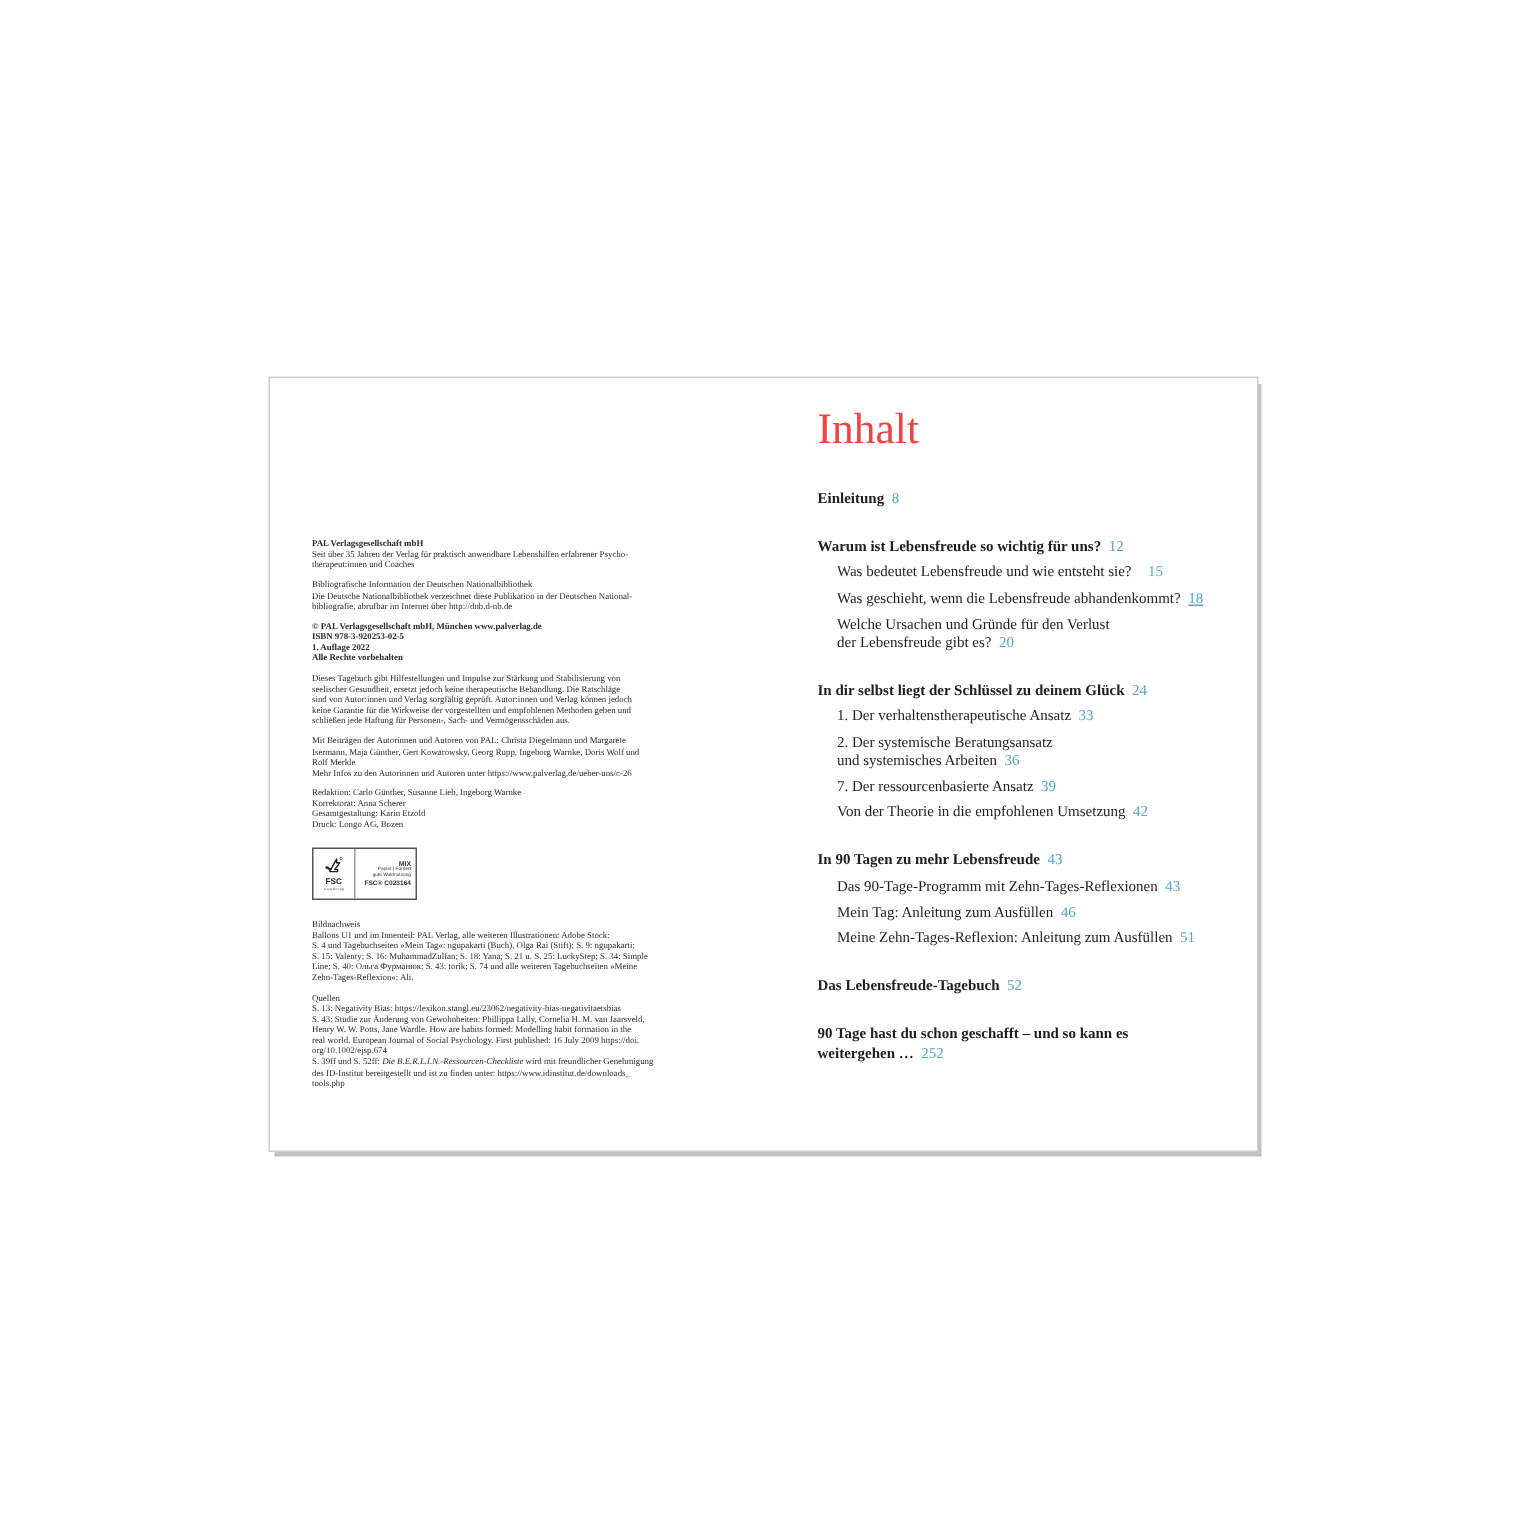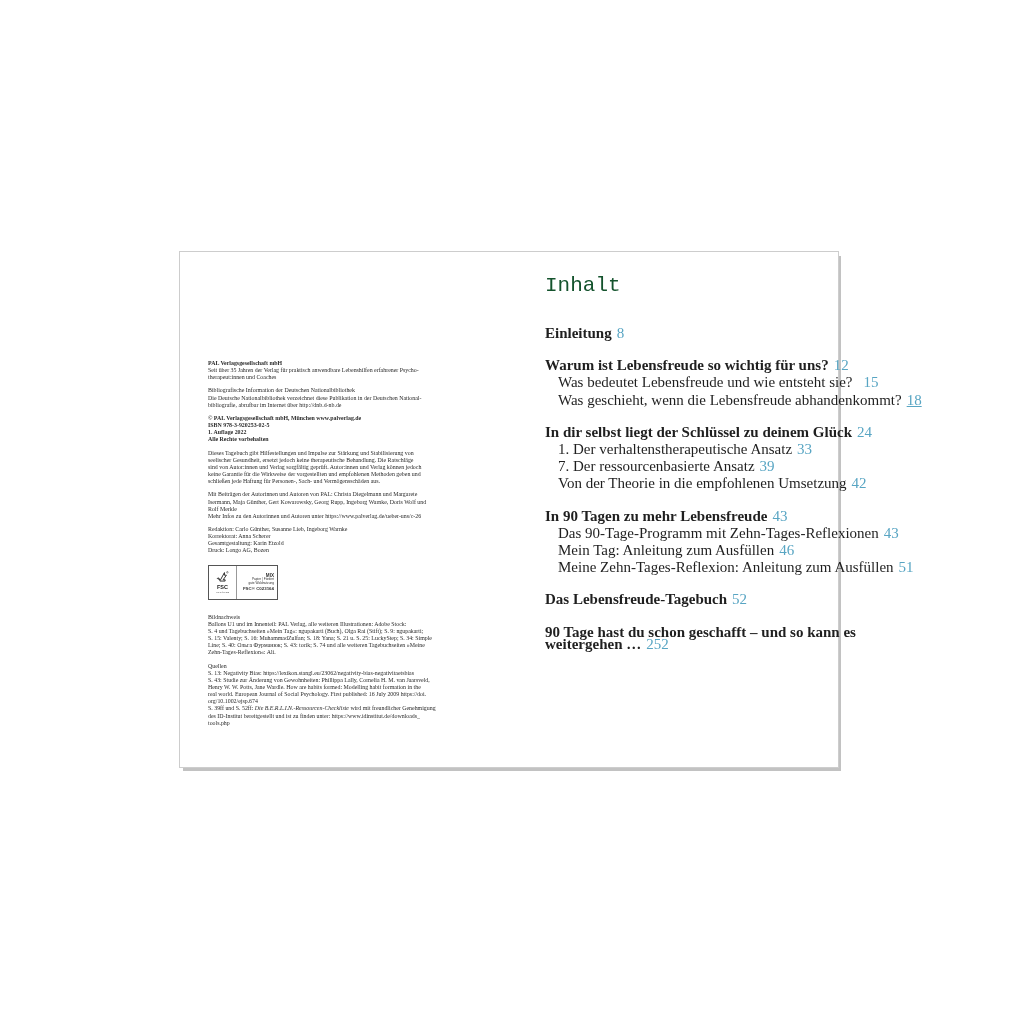--- a/index.html
+++ b/index.html
@@ -18,23 +18,23 @@
             border-right:1px solid #999;padding:1px 0;}
   .fsc-left .fsc-word{font-family:"Liberation Sans",sans-serif;font-weight:bold;font-size:5.5px;line-height:5.5px;color:#222;}
   .fsc-left .fsc-url{font-size:2.6px;line-height:3px;color:#444;}
   .fsc-right{flex:1;display:flex;flex-direction:column;align-items:flex-end;justify-content:center;
              padding:1px 3px;font-family:"Liberation Sans",sans-serif;color:#333;}
   .fsc-mix{font-size:4.6px;line-height:5px;font-weight:bold;}
   .fsc-line{font-size:3.2px;line-height:3.8px;}
   .fsc-code{font-size:4.4px;line-height:5.4px;font-weight:bold;}
   
   .toc{position:absolute;left:365px;top:22px;width:266px;color:#1f1f1f;}
-  .toc-title{font-family:Liberation Mono, monospace;font-weight:300;font-size:21px;
-             line-height:24px;color:#14532d;margin:0 0 29px 0;}
-  .toc-entry{font-size:15px;line-height:12.2px;margin:0 0 5px 0;white-space:nowrap;}
+  .toc-title{font-family:Liberation Serif, serif;font-weight:300;font-size:29px;
+             line-height:24px;color:#ef4444;margin:0 0 29px 0;}
+  .toc-entry{font-size:10px;line-height:12.2px;margin:0 0 5px 0;white-space:nowrap;}
   .toc-entry.bold{font-weight:bold;}
   .toc-entry.indent{padding-left:13px;}
   .toc-entry.group{margin-top:20px;}
   .pagenum{font-weight:normal;margin-left:5px;}
 </style>
 </head>
 <body>
 
 <div class="canvas">
   <div class="page">
@@ -74,22 +74,24 @@
         </div>
     </div>
 
     <div class="toc">
       <h1 class="toc-title">Inhalt</h1>
       <div id="toc-entries">
           <div class="toc-entry bold"><span>Einleitung</span><span class="pagenum" style="color: rgb(88, 165, 195);">8</span></div>
           <div class="toc-entry bold group"><span>Warum ist Lebensfreude so wichtig für uns?</span><span class="pagenum" style="color: rgb(88, 165, 195);">12</span></div>
           <div class="toc-entry indent"><span>Was bedeutet Lebensfreude und wie entsteht sie?</span><span class="pagenum" style="color: rgb(88, 165, 195); margin-left: 11px;">15</span></div>
           <div class="toc-entry indent"><span>Was geschieht, wenn die Lebensfreude abhandenkommt?</span><span class="pagenum" style="color: rgb(88, 165, 195); text-decoration: underline;">18</span></div>
+          <div class="toc-entry indent"><span>Welche Ursachen und Gründe für den Verlust</span><br><span>der Lebensfreude gibt es?</span><span class="pagenum" style="color: rgb(88, 165, 195);">20</span></div>
           <div class="toc-entry bold group"><span>In dir selbst liegt der Schlüssel zu deinem Glück</span><span class="pagenum" style="color: rgb(88, 165, 195); text-align: right;">24</span></div>
           <div class="toc-entry indent"><span>1. Der verhaltenstherapeutische Ansatz</span><span class="pagenum" style="color: rgb(88, 165, 195);">33</span></div>
+          <div class="toc-entry indent"><span>2. Der systemische Beratungsansatz</span><br><span>und systemisches Arbeiten</span><span class="pagenum" style="color: rgb(88, 165, 195);">36</span></div>
           <div class="toc-entry indent"><span>7. Der ressourcenbasierte Ansatz</span><span class="pagenum" style="color: rgb(88, 165, 195);">39</span></div>
           <div class="toc-entry indent"><span>Von der Theorie in die empfohlenen Umsetzung</span><span class="pagenum" style="color: rgb(88, 165, 195);">42</span></div>
           <div class="toc-entry bold group"><span>In 90 Tagen zu mehr Lebensfreude</span><span class="pagenum" style="color: rgb(88, 165, 195);">43</span></div>
           <div class="toc-entry indent"><span>Das 90-Tage-Programm mit Zehn-Tages-Reflexionen</span><span class="pagenum" style="color: rgb(88, 165, 195);">43</span></div>
           <div class="toc-entry indent"><span>Mein Tag: Anleitung zum Ausfüllen</span><span class="pagenum" style="color: rgb(88, 165, 195);">46</span></div>
           <div class="toc-entry indent"><span>Meine Zehn-Tages-Reflexion: Anleitung zum Ausfüllen</span><span class="pagenum" style="color: rgb(88, 165, 195);">51</span></div>
           <div class="toc-entry bold group"><span>Das Lebensfreude-Tagebuch</span><span class="pagenum" style="color: rgb(88, 165, 195);">52</span></div>
           <div class="toc-entry bold group"><span>90 Tage hast du schon geschafft – und so kann es</span><br><span>weitergehen …</span><span class="pagenum" style="color: rgb(88, 165, 195);">252</span></div>
         </div>
     </div>

